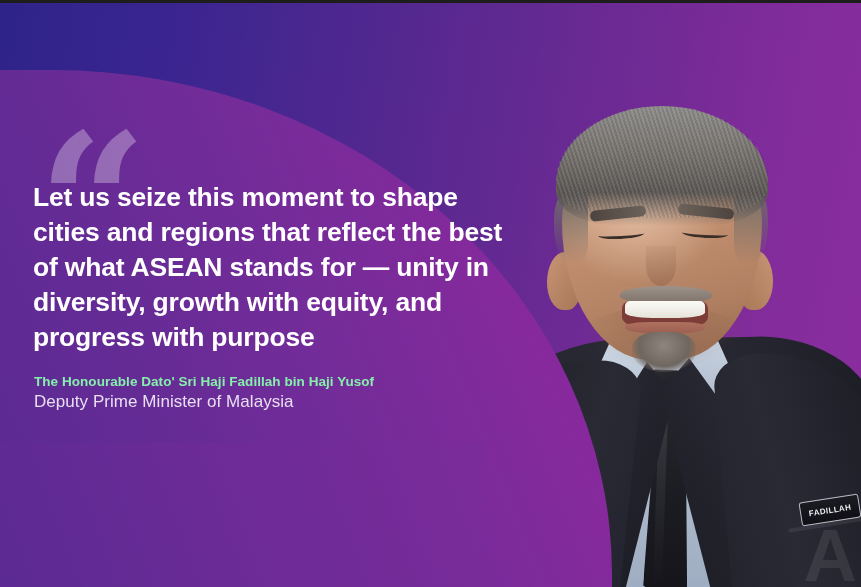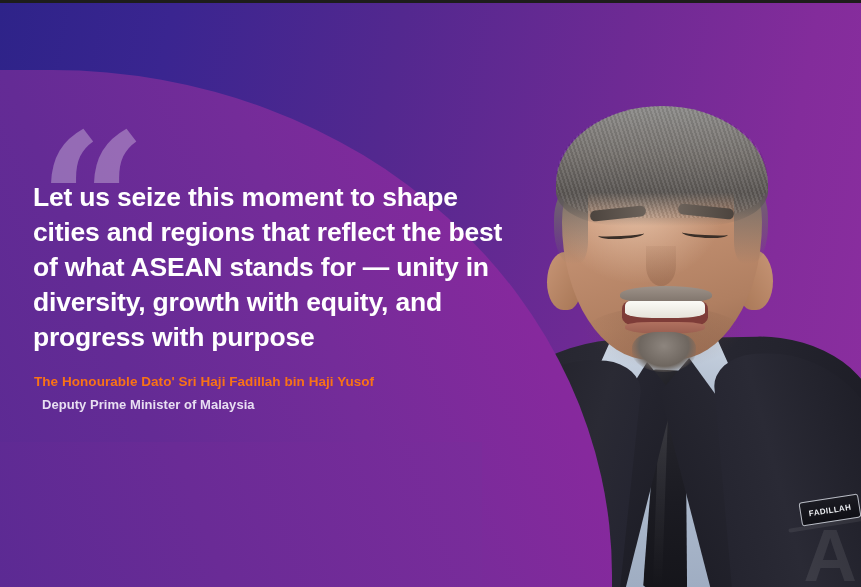--- a/index.html
+++ b/index.html
@@ -247,25 +247,25 @@
     position:absolute;left:33px;top:180px;width:470px;
   }
   .quote-text{
     color:#ffffff;font-size:26.5px;line-height:1.32;font-weight:bold;
     letter-spacing:-.2px;margin:0;
   }
   .attrib{
     position:absolute;left:34px;top:374px;width:460px;
   }
   .attrib-name{
-    color:#f97316;font-size:13.5px;font-weight:bold;margin:0 0 3px 0;
+    color:#86efac;font-size:13.5px;font-weight:bold;margin:0 0 3px 0;
     letter-spacing:.05px;
   }
   .attrib-role{
-    color:#e8dff2;font-size:13px;font-weight:bold;margin:8px;
+    color:#e8dff2;font-size:17px;font-weight:normal;margin:0;
     letter-spacing:.05px;
   }
 </style>
 </head>
 <body>
 
 <div class="stage">
 
   <div class="bg"></div>
   <div class="bg-top-strip"></div>

